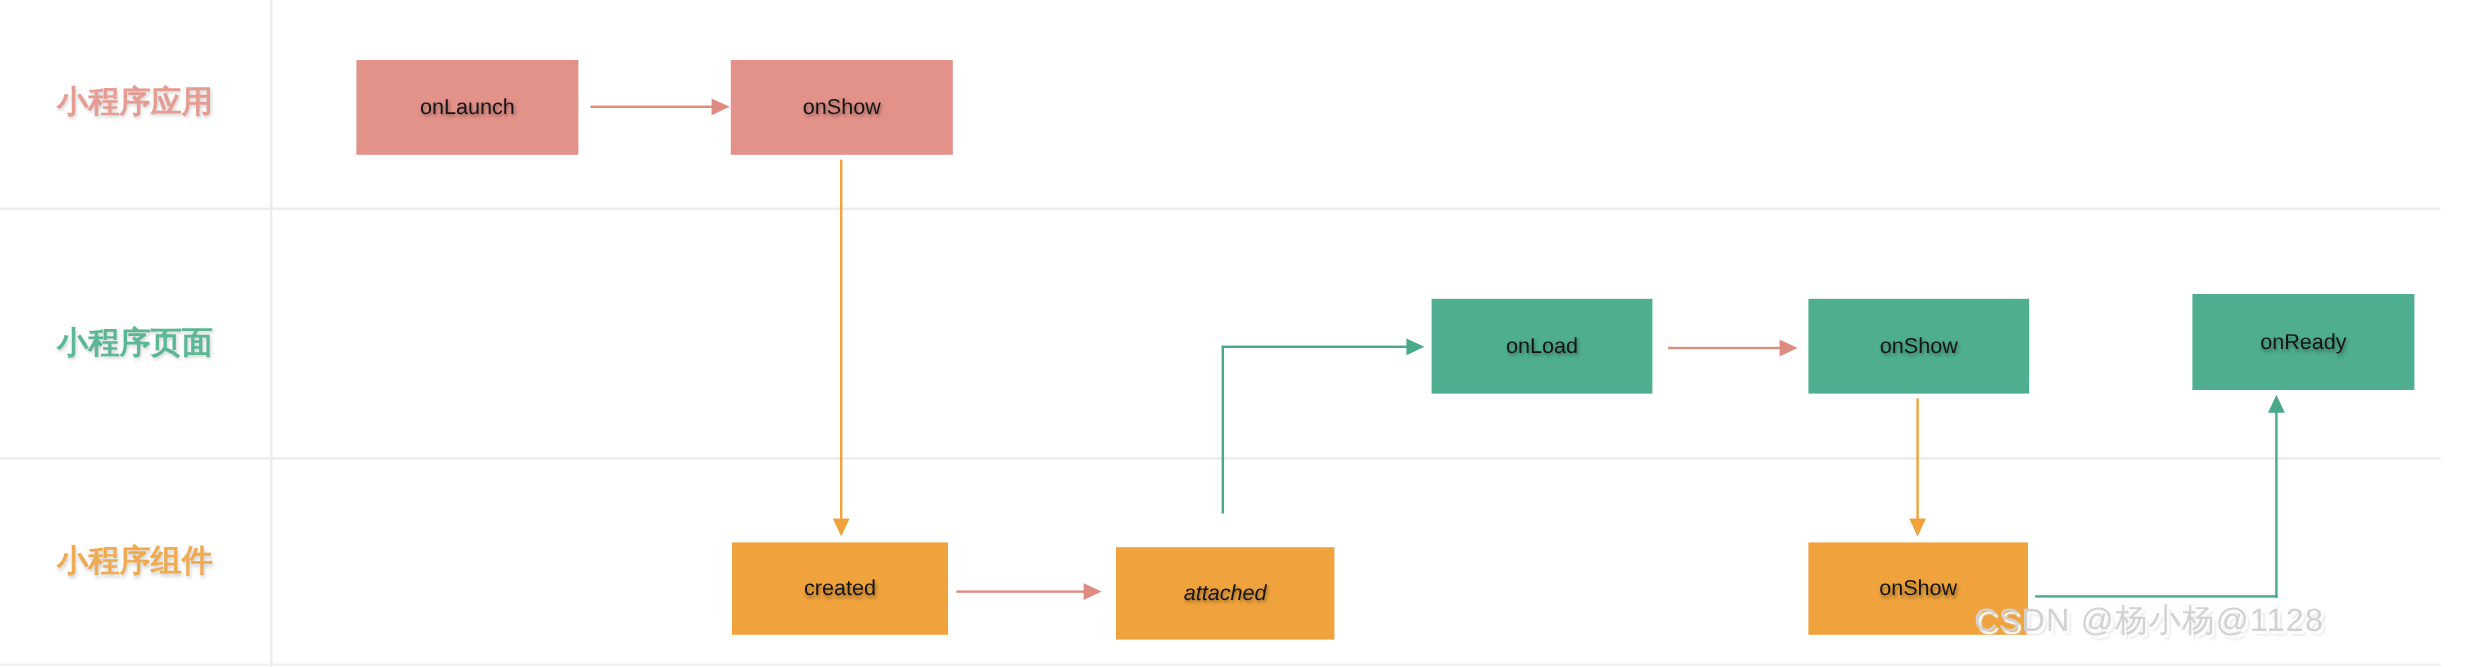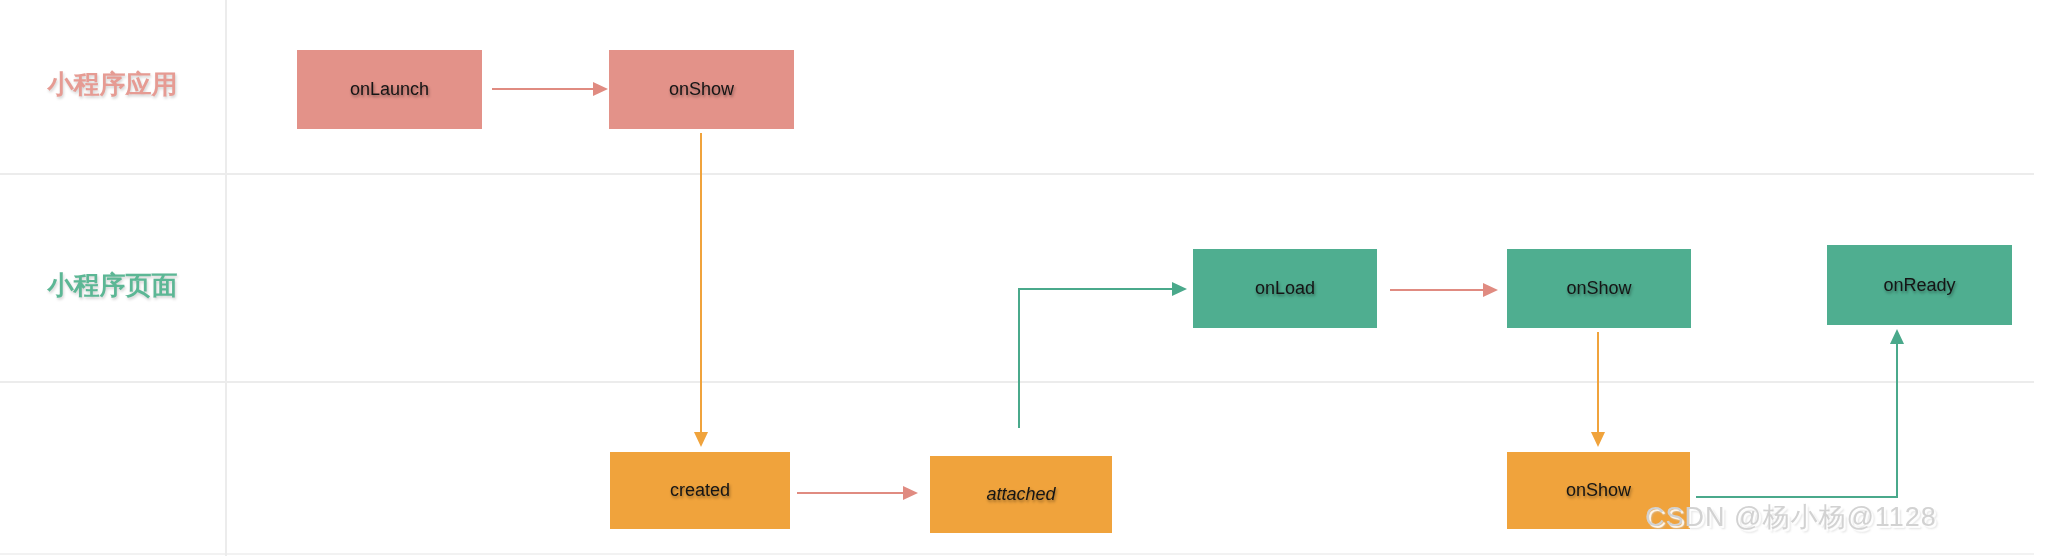--- a/index.html
+++ b/index.html
@@ -84,20 +84,21 @@
 
 <div id="canvas">
 
   <div class="v-divider" style="left:225px;"></div>
   <div class="h-divider" style="top:173px;"></div>
   <div class="h-divider" style="top:381px;"></div>
   <div class="h-divider" style="top:553px;opacity:0.7;"></div>
 
   <div class="lane-label app">小程序应用</div>
   <div class="lane-label page">小程序页面</div>
+  <div class="lane-label comp">小程序组件</div>
 
   <div class="node app" id="node-app-onlaunch">onLaunch</div>
   <div class="node app" id="node-app-onshow">onShow</div>
   <div class="node page" id="node-page-onload">onLoad</div>
   <div class="node page" id="node-page-onshow">onShow</div>
   <div class="node page" id="node-page-onready">onReady</div>
   <div class="node comp" id="node-comp-created">created</div>
   <div class="node comp" id="node-comp-attached">attached</div>
   <div class="node comp" id="node-comp-ready">onShow</div>
 

